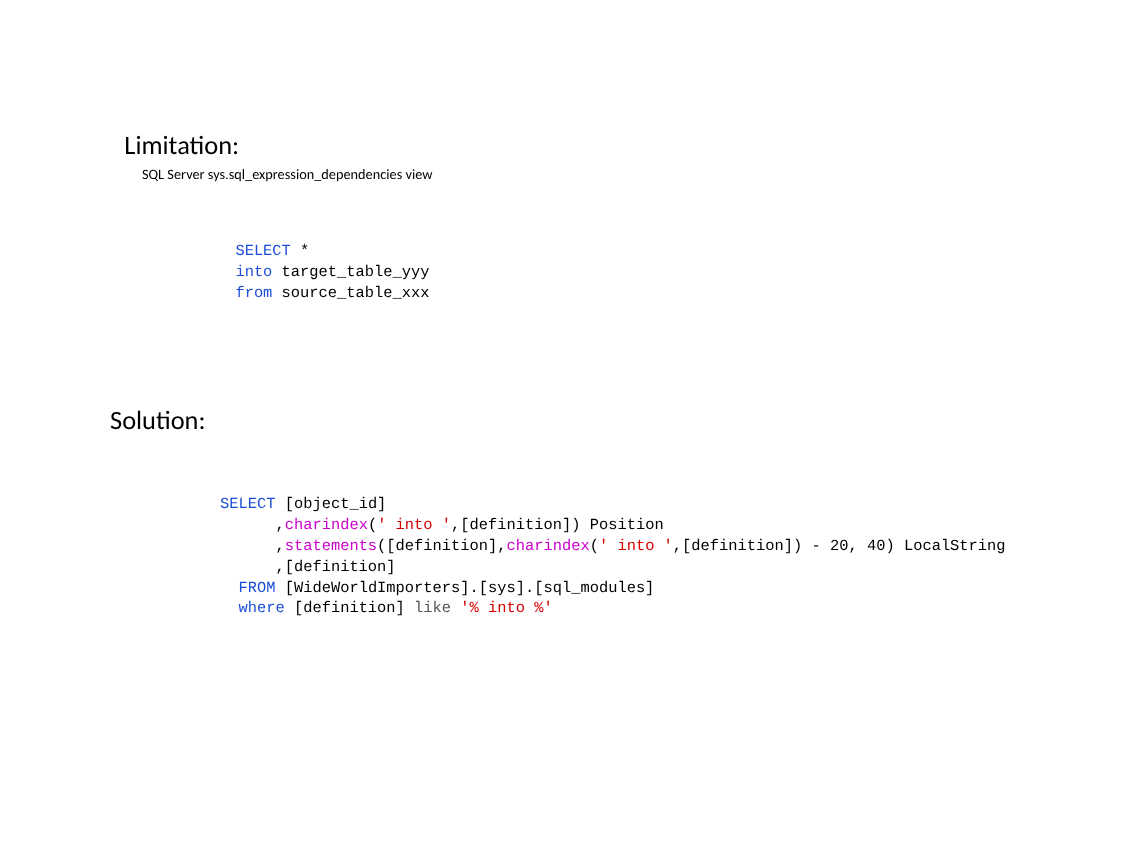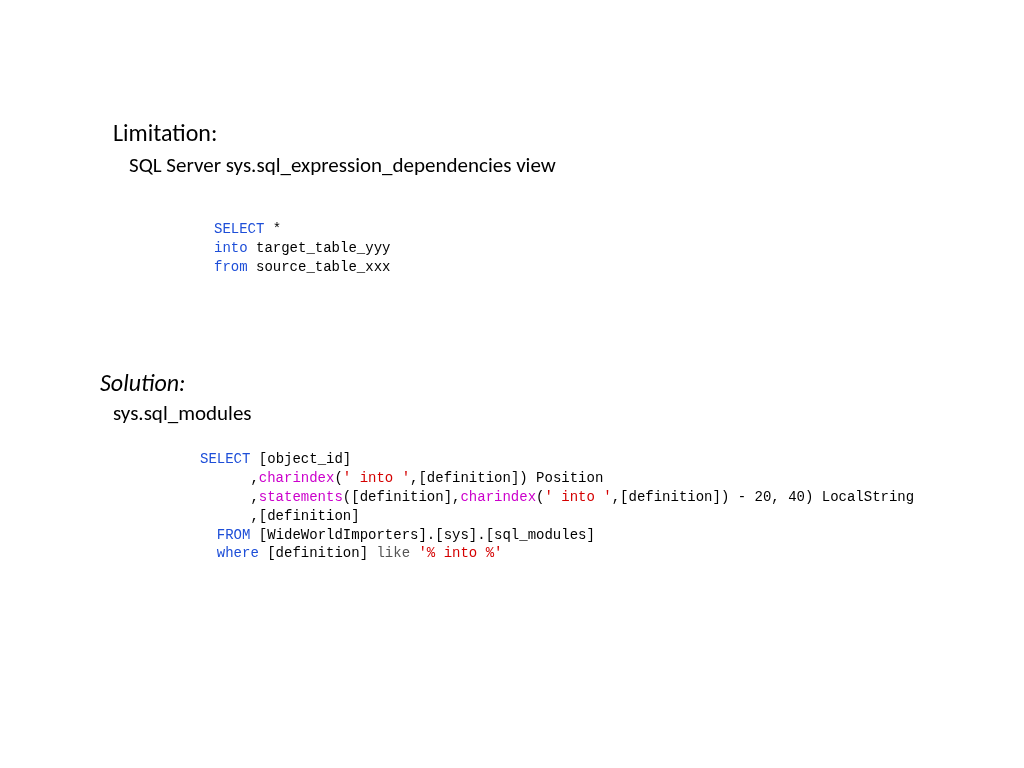--- a/index.html
+++ b/index.html
@@ -17,21 +17,21 @@
     height: 572px;
     box-sizing: border-box;
   }
   .heading1 {
     position: absolute;
     font-size: 24px;
     color: #000;
   }
   .sub1 {
     position: absolute;
-    font-size: 21px;
+    font-size: 13px;
     color: #000;
   }
   .sub2 {
     position: absolute;
     font-size: 21px;
     color: #000;
   }
   .codeblock {
     position: absolute;
     font-family: Consolas, "Courier New", monospace;
@@ -50,22 +50,21 @@
 
 <div class="slide">
 
   <div class="heading1" style="left:113px; top:118px;">Limitation:</div>
   <div class="sub1" style="left:129px; top:152px;">SQL Server sys.sql_expression_dependencies view</div>
 
   <div class="codeblock" style="left:214px; top:220px;"><span class="kw">SELECT</span><span> *</span>
 <span class="kw">into</span><span> target_table_yyy</span>
 <span class="kw">from</span><span> source_table_xxx</span></div>
 
-  <div class="heading1" style="left:100px; top:368px;font-style:italic;">Solution:</div>
-  <div class="sub1" style="left:113px; top:400px;">sys.sql_modules</div>
+  <div class="heading1" style="left:100px; top:368px;">Solution:</div>
 
   <div class="codeblock" style="left:200px; top:450px;"><span class="kw">SELECT</span><span> [object_id]</span>
 <span>      ,</span><span class="func">charindex</span><span>(</span><span class="str">' into '</span><span>,[definition]) Position</span>
 <span>      ,</span><span class="func">statements</span><span>([definition],</span><span class="func">charindex</span><span>(</span><span class="str">' into '</span><span>,[definition]) - 20, 40) LocalString</span>
 <span>      ,[definition]</span>
 <span class="kw">  FROM</span><span> [WideWorldImporters].[sys].[sql_modules]</span>
 <span class="kw">  where</span><span> [definition] </span><span class="gray">like</span><span> </span><span class="str">'% into %'</span></div>
 
 </div>
 

